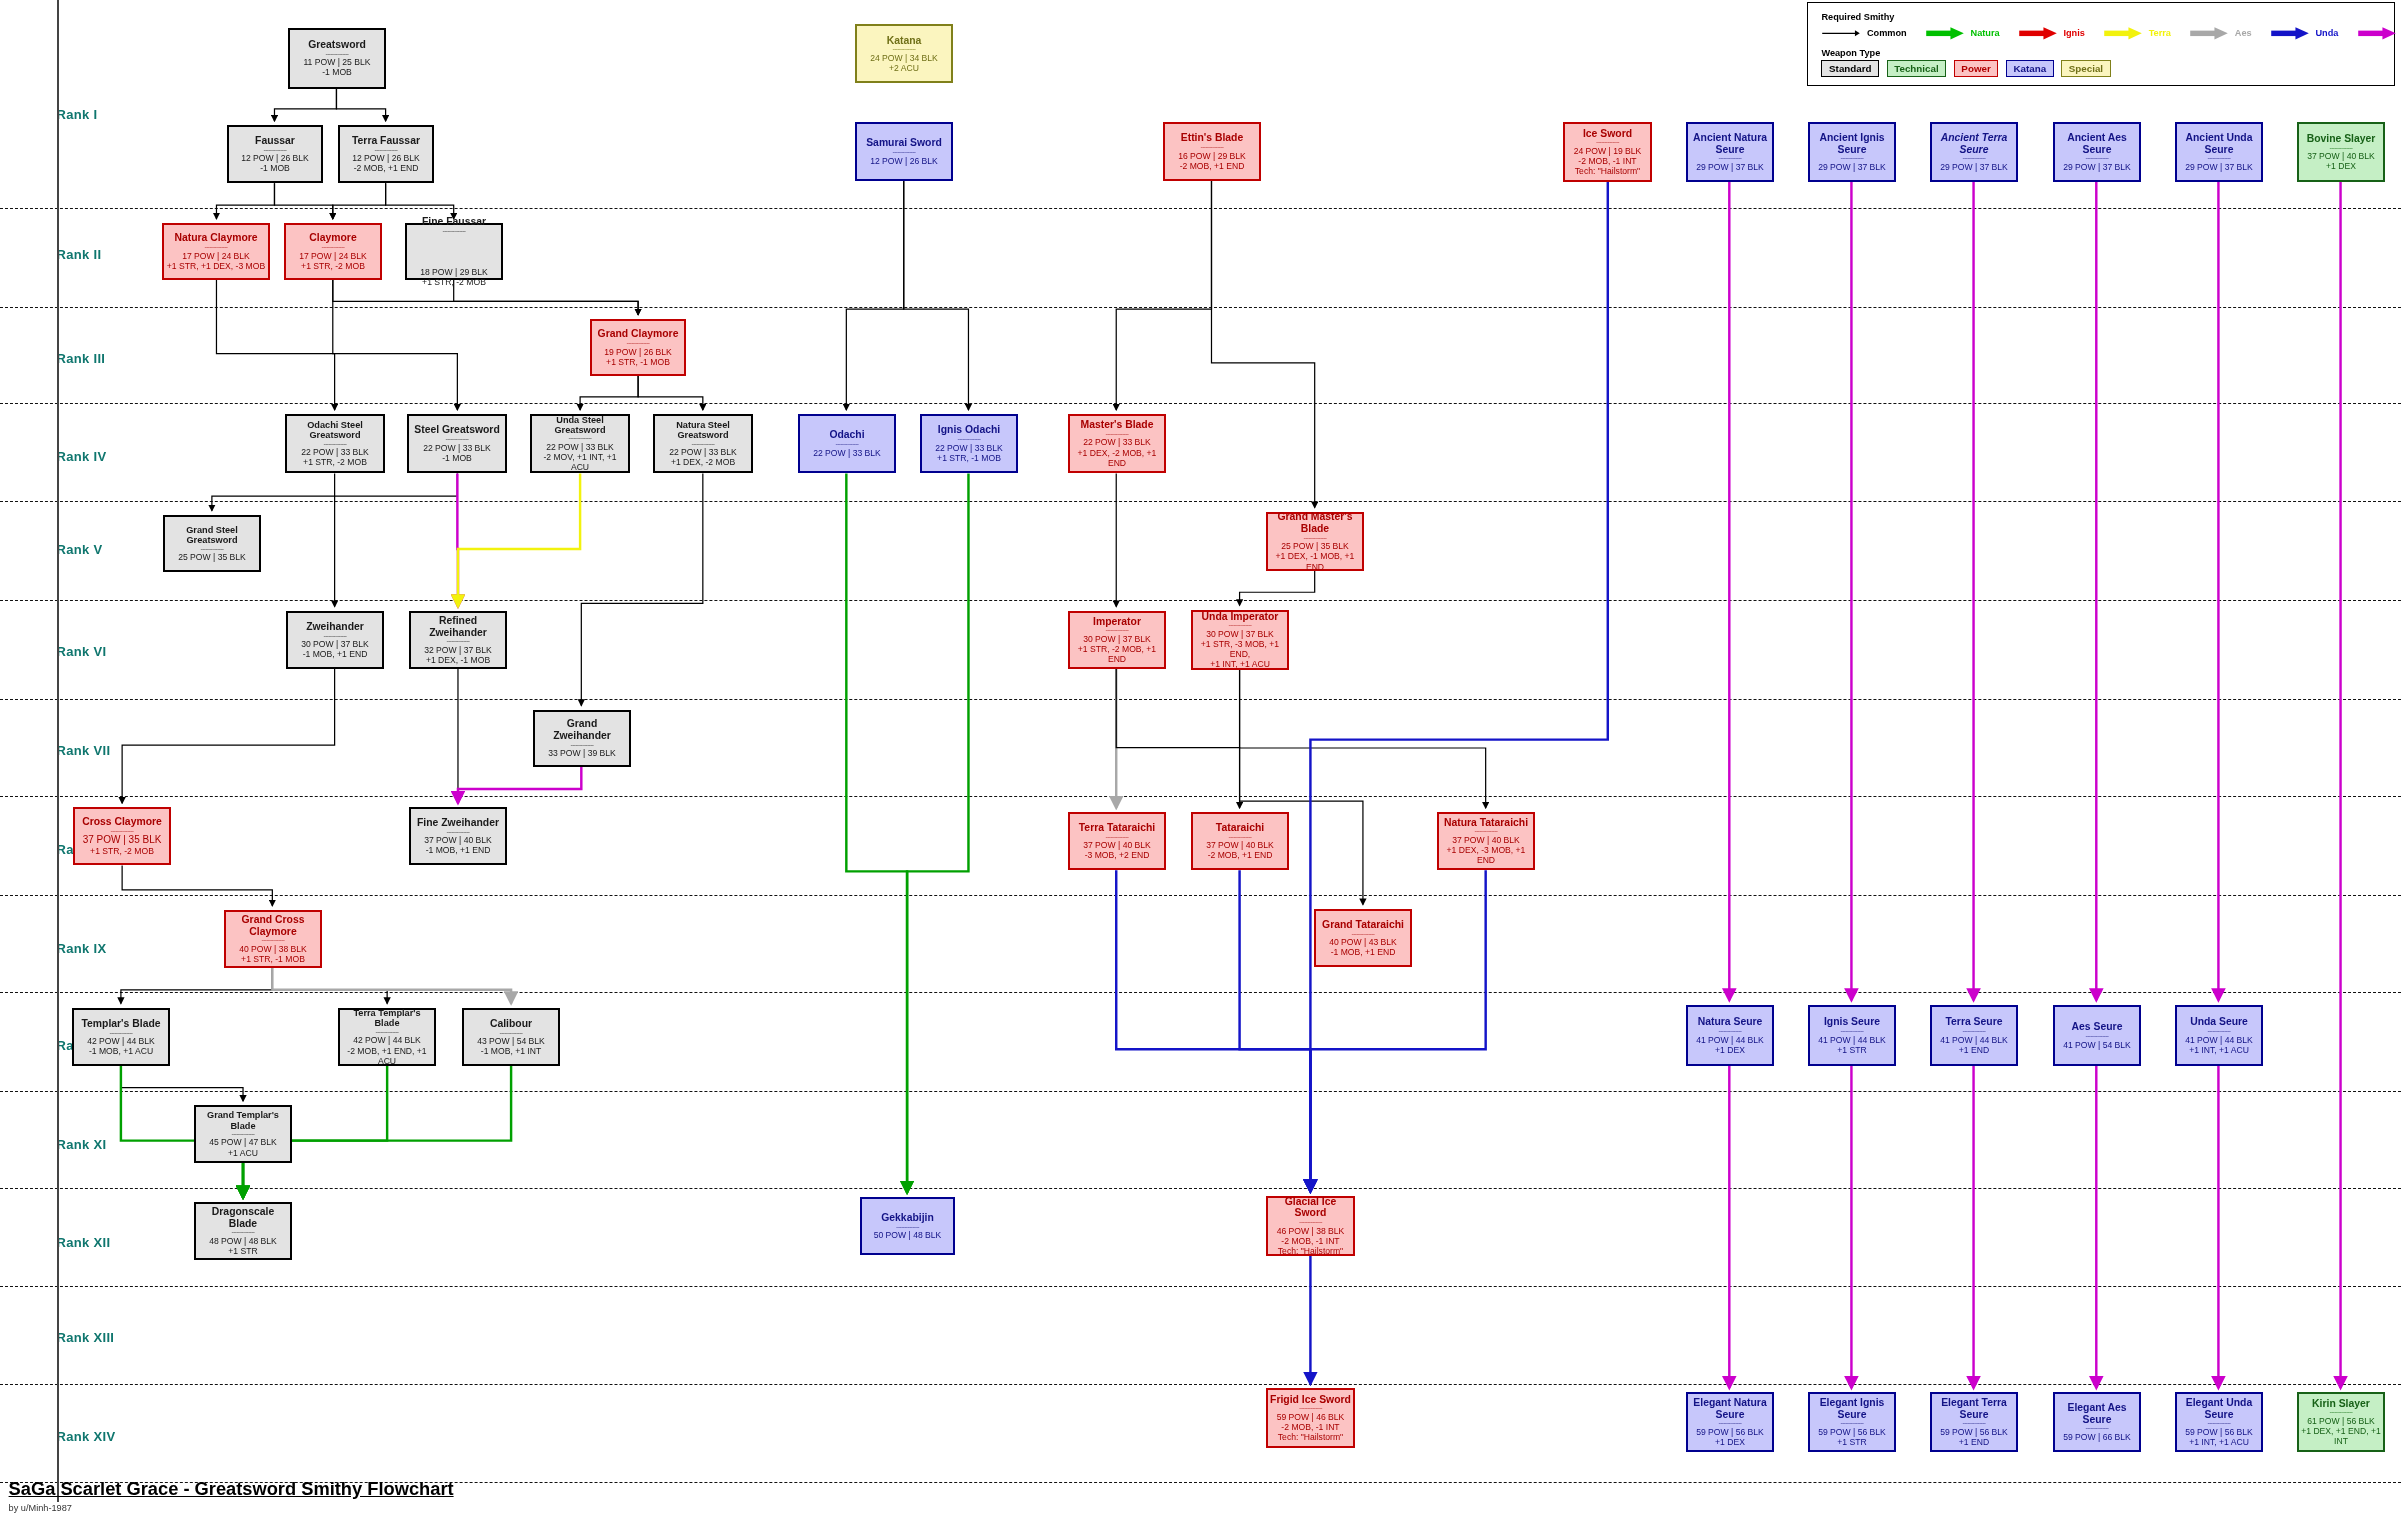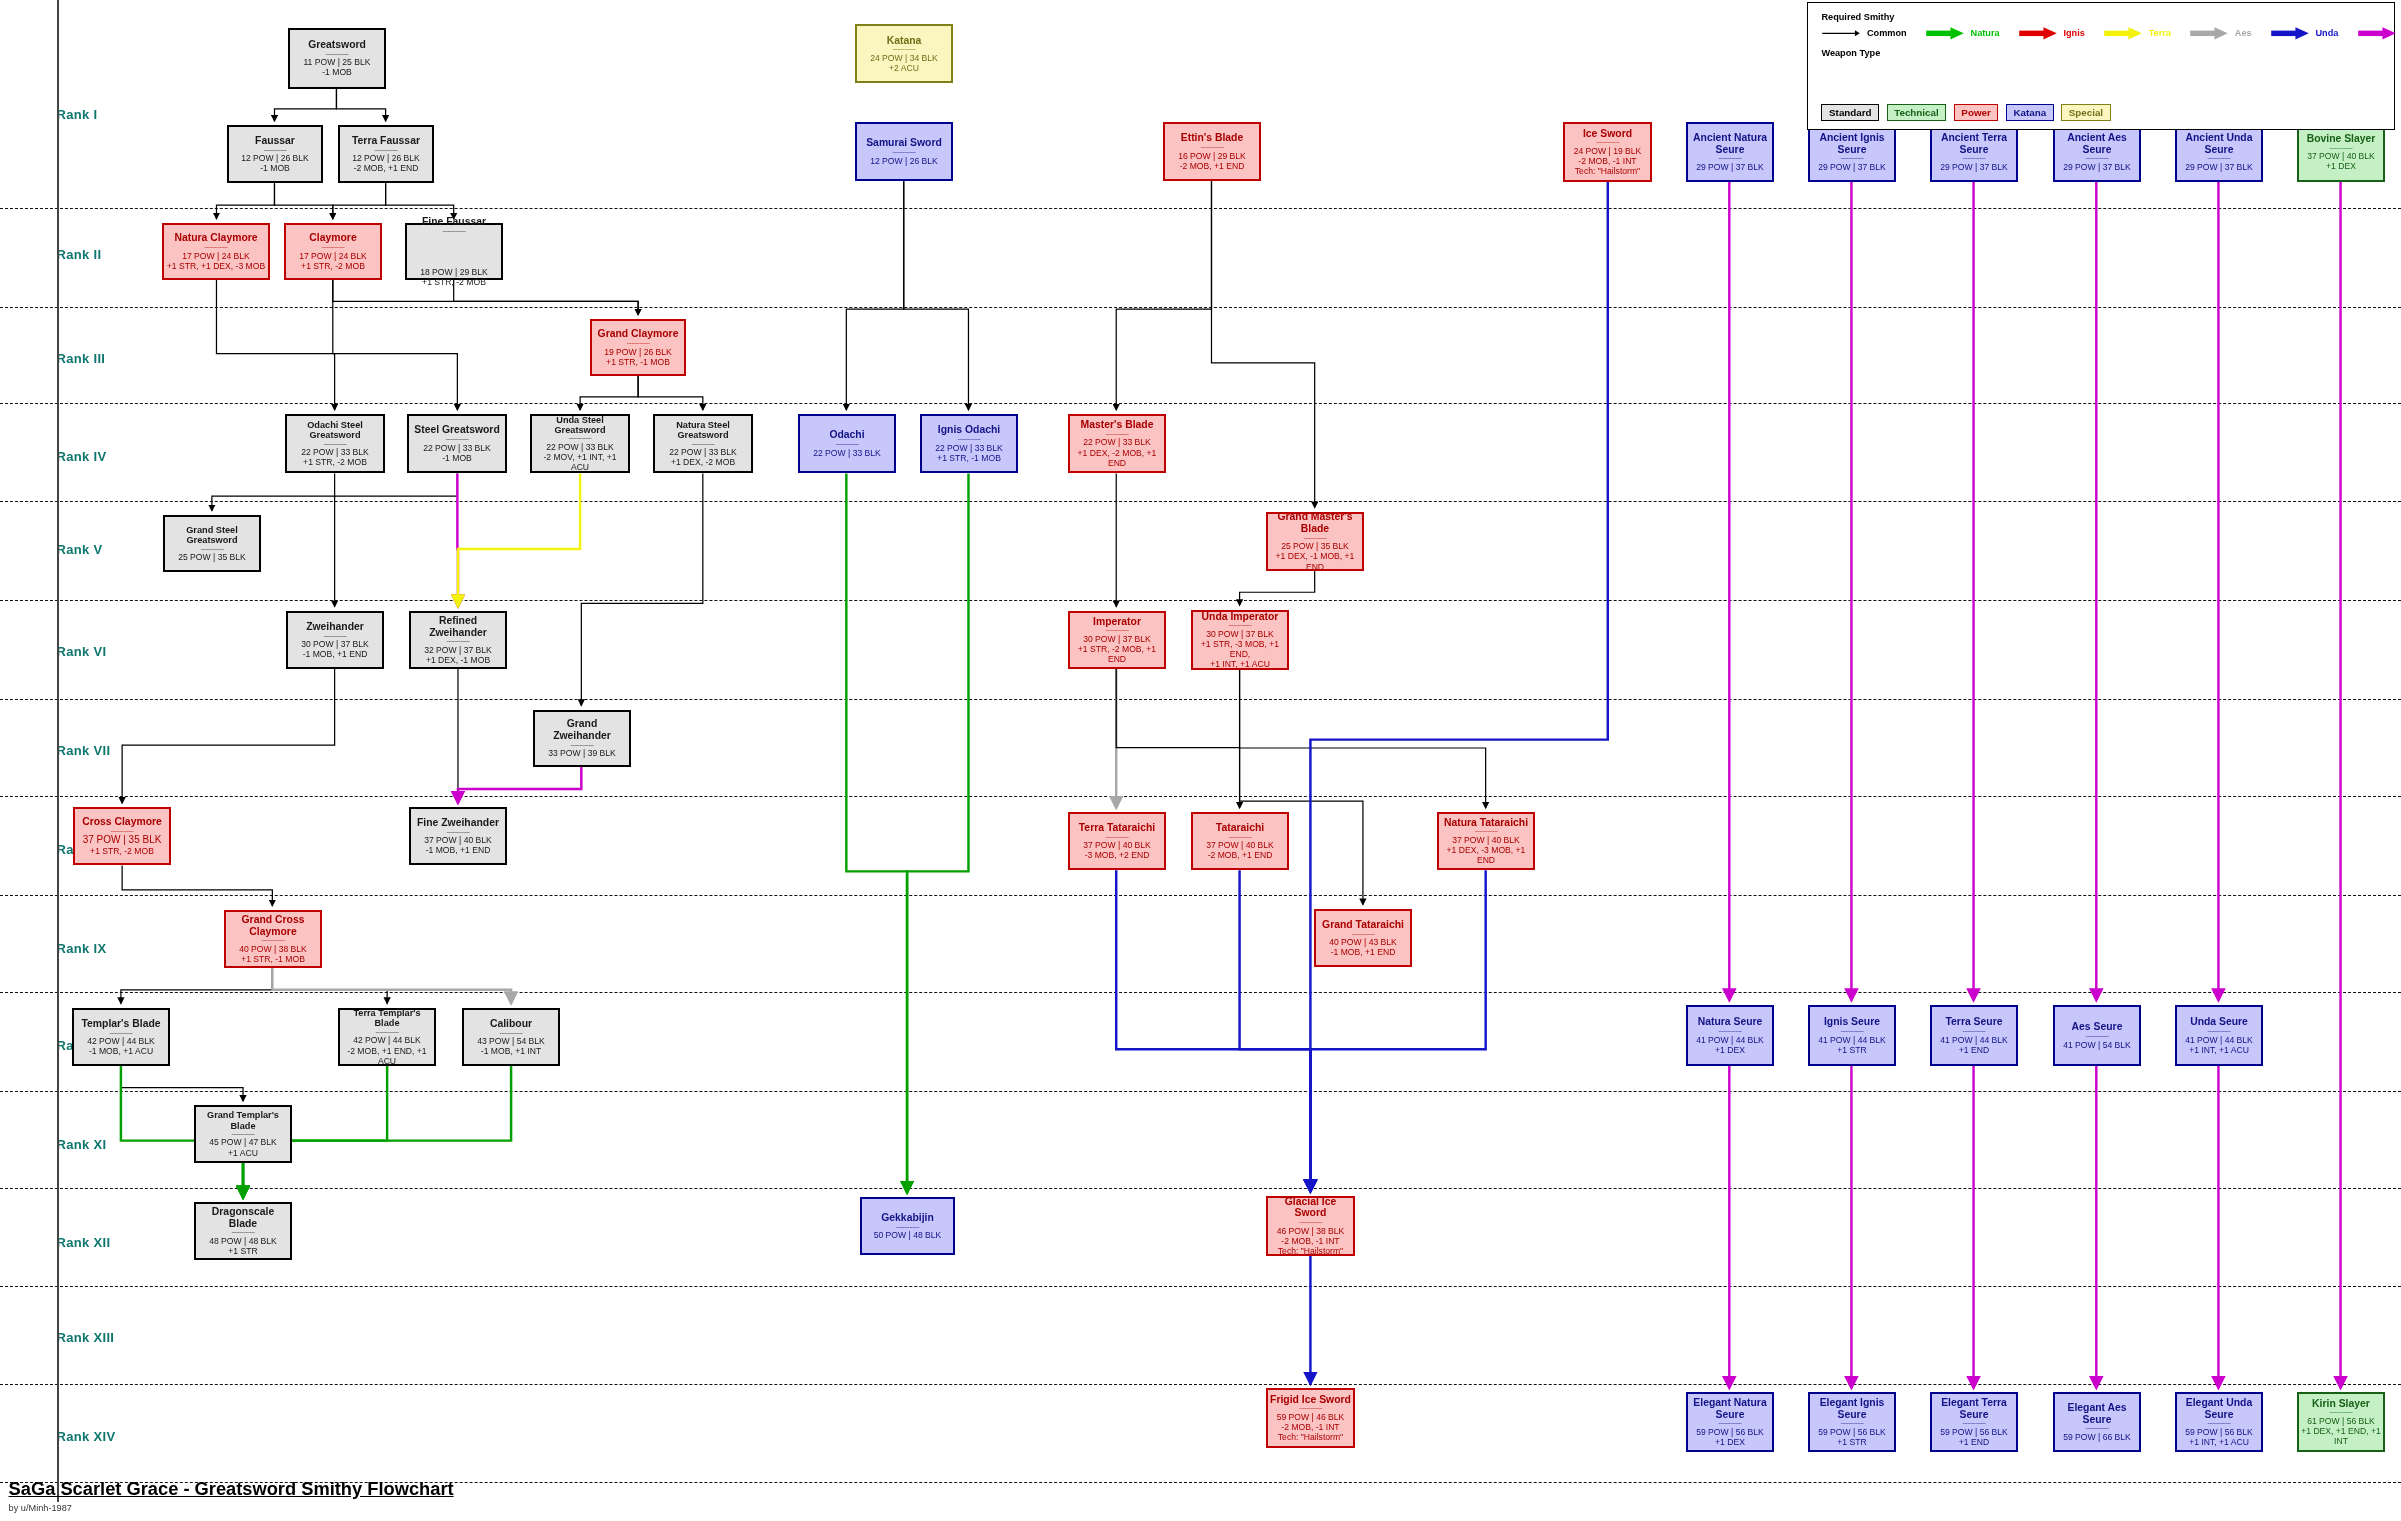--- a/index.html
+++ b/index.html
@@ -37,21 +37,21 @@
   
   #legend{position:absolute;box-sizing:border-box;background:#fff;border:1.8px solid #000;z-index:20;}
   #legend .lg-title{text-align:center;font-size:15.3px;font-weight:bold;padding:3.1px 0 4.3px;
                     border-bottom:1.8px solid #000;color:#000;}
   #legend .lg-body{padding:6.7px 13.4px 8.6px;}
   #legend .lg-sub{font-size:9.2px;font-weight:bold;color:#000;margin:2.4px 0 2.4px;}
   .arrow-row{display:flex;align-items:center;gap:0px;margin:3.1px 0 7.3px;}
   .arrow-item{display:flex;align-items:center;}
   .arrow-item .lbl{font-size:9.2px;font-weight:bold;margin:0 18.3px 0 5.5px;white-space:nowrap;}
   .sw-row{display:flex;gap:7.3px;margin-top:2.4px;}
-  .swatch{font-size:9.8px;font-weight:bold;padding:1.8px 6.7px;box-sizing:border-box;margin-top:44px;}
+  .swatch{font-size:9.8px;font-weight:bold;padding:1.8px 6.7px;box-sizing:border-box;}
   .sw-standard{background:#e3e3e3;border:1.8px solid #000;color:#000;}
   .sw-technical{background:#c5efc5;border:1.8px solid #176117;color:#176117;}
   .sw-power{background:#fcc3c3;border:1.8px solid #c00000;color:#b00000;}
   .sw-katana{background:#c7c7fb;border:1.8px solid #00008f;color:#131386;}
   .sw-special{background:#fbf5bf;border:1.8px solid #80801a;color:#707018;}
 
   
   #footer{position:absolute;z-index:20;}
   #footer .f-title{font-size:18.3px;font-weight:bold;color:#000;text-decoration:underline;}
   #footer .f-by{font-size:9.2px;color:#333;margin-top:3.1px;}
@@ -219,21 +219,21 @@
         <div class="nm" style="font-size: 10.4px;">Ancient Natura Seure</div>
         <div class="sep">--------------</div>
         <div class="st" style="font-size: 8.6px;">29 POW | 37 BLK</div>
       </div>
       <div class="node t-katana" style="left: 1808px; top: 122px; width: 88px; height: 60px;">
         <div class="nm" style="font-size: 10.4px;">Ancient Ignis Seure</div>
         <div class="sep">--------------</div>
         <div class="st" style="font-size: 8.6px;">29 POW | 37 BLK</div>
       </div>
       <div class="node t-katana" style="left: 1930px; top: 122px; width: 88px; height: 60px;">
-        <div class="nm" style="font-size: 10.4px;">Ancient Terra Seure</div>
+        <div class="nm" style="font-size: 10.4px; font-style: italic;">Ancient Terra Seure</div>
         <div class="sep">--------------</div>
         <div class="st" style="font-size: 8.6px;">29 POW | 37 BLK</div>
       </div>
       <div class="node t-katana" style="left: 2053px; top: 122px; width: 88px; height: 60px;">
         <div class="nm" style="font-size: 10.4px;">Ancient Aes Seure</div>
         <div class="sep">--------------</div>
         <div class="st" style="font-size: 8.6px;">29 POW | 37 BLK</div>
       </div>
       <div class="node t-katana" style="left: 2175px; top: 122px; width: 88px; height: 60px;">
         <div class="nm" style="font-size: 10.4px;">Ancient Unda Seure</div>

